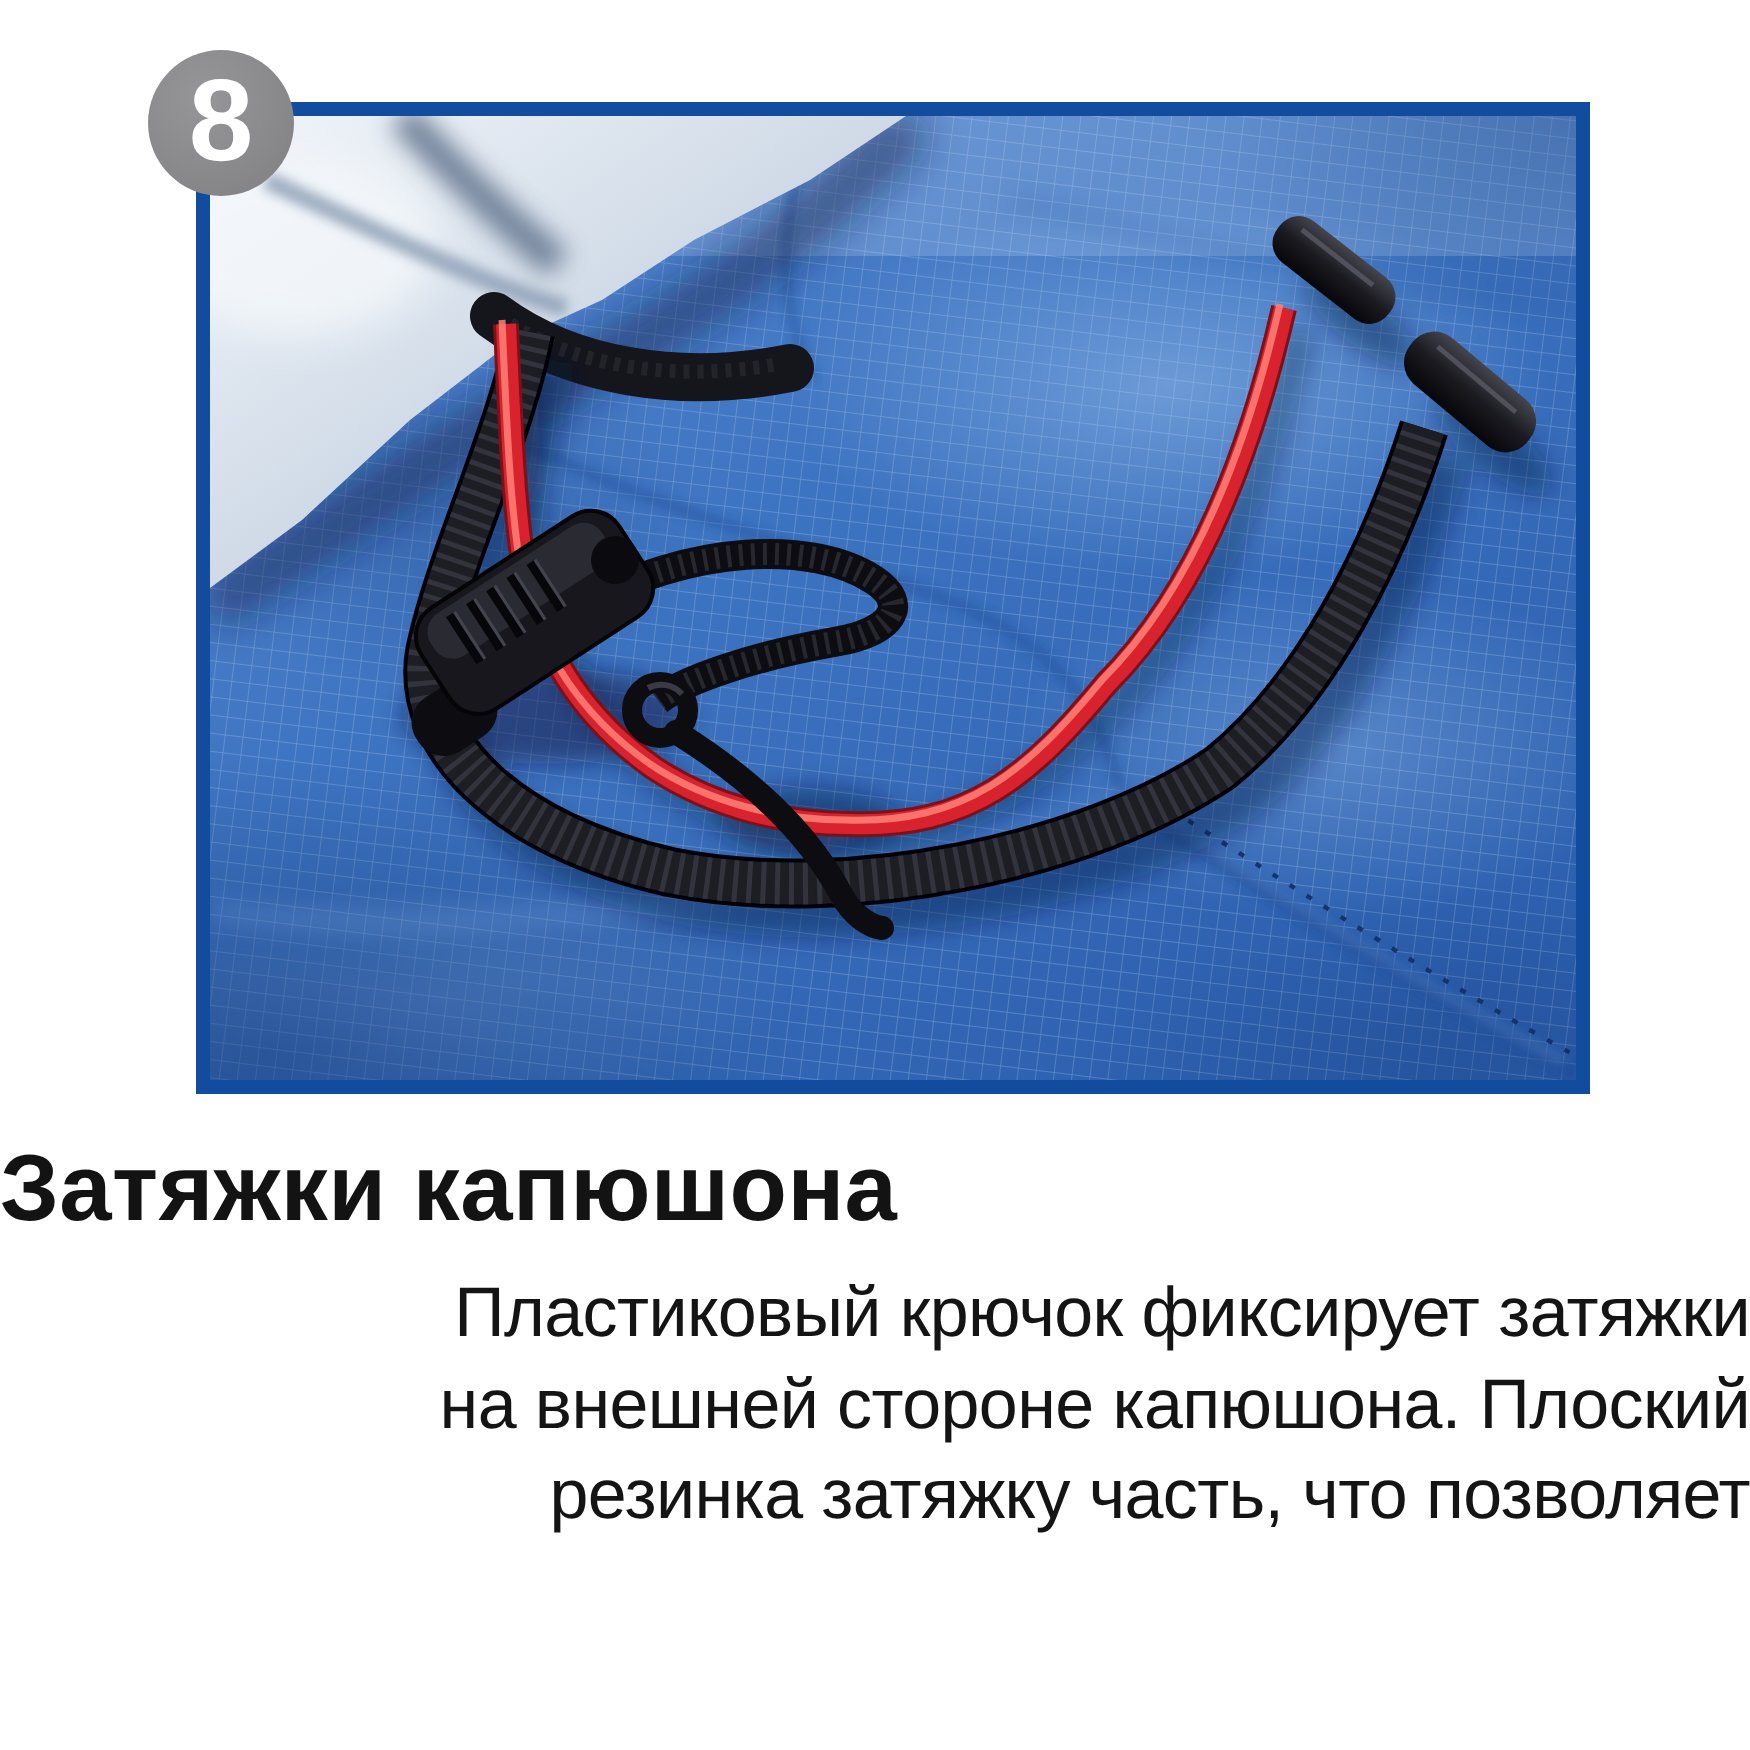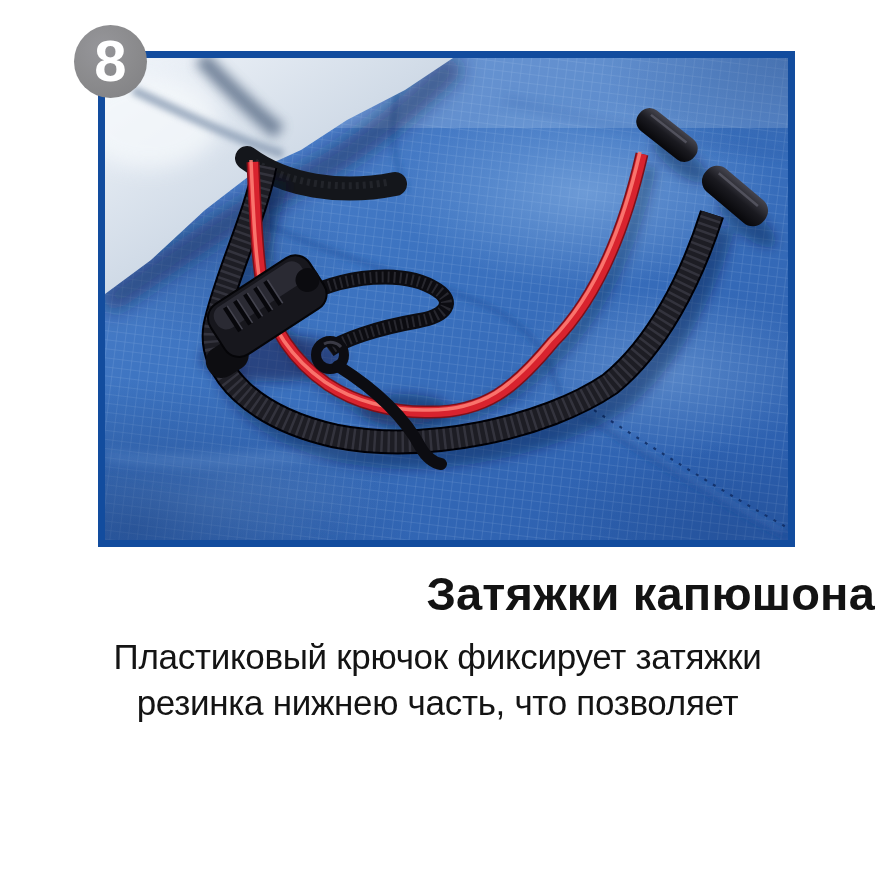--- a/index.html
+++ b/index.html
@@ -15,25 +15,25 @@
   .step-badge{
     position:absolute;left:74px;top:25px;width:73px;height:73px;border-radius:50%;
     background:radial-gradient(circle at 38% 32%, #96969a 0%, #8a8a8c 55%, #7f7f82 100%);
     display:flex;align-items:center;justify-content:center;z-index:3;
   }
   .step-badge span{
     color:#ffffff;font-size:58px;font-weight:700;line-height:1;
     transform:translateY(-1px);
   }
   .title{
-    position:absolute;top:566px;left:0;width:100%;margin:0;text-align:right;
+    position:absolute;top:566px;left:0;width:100%;margin:0;text-align:left;
     font-size:47px;font-weight:700;color:#131313;letter-spacing:0.2px;
   }
   .description{
-    position:absolute;top:634px;left:0;width:100%;text-align:center;
+    position:absolute;top:634px;left:0;width:100%;text-align:right;
     font-size:35px;line-height:45.5px;color:#141414;letter-spacing:-0.3px;
   }
   .description .line{white-space:nowrap;}
 </style>
 </head>
 <body>
 
 <div class="page">
 
   <div class="photo-frame">
@@ -165,16 +165,17 @@
   </div>
 
   <div class="step-badge">
     <span>8</span>
   </div>
 
   <h1 class="title">Затяжки капюшона</h1>
 
   <div class="description">
     <div class="line">Пластиковый крючок фиксирует затяжки</div>
-    <div class="line">резинка нижнею часть, что позволяет</div>
+    <div class="line">на внешней стороне капюшона. Плоский</div>
+    <div class="line">резинка затяжку часть, что позволяет</div>
   </div>
 
 </div>
 
 </body></html>

